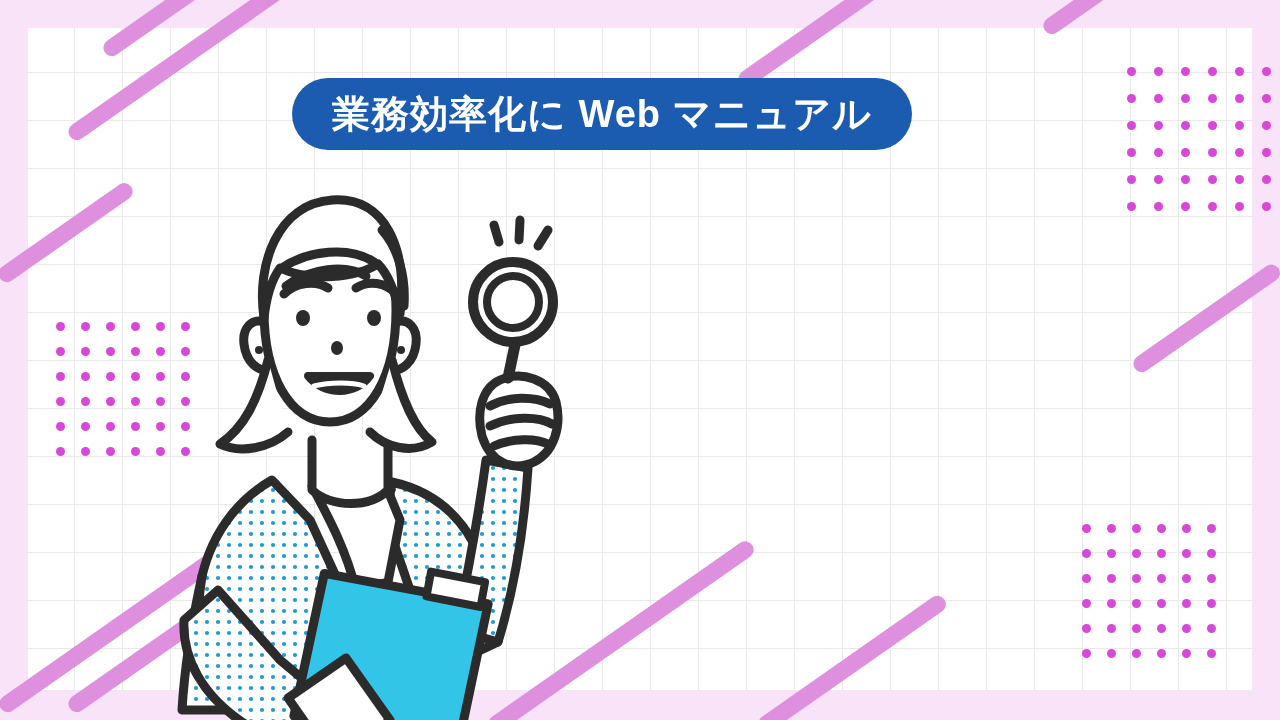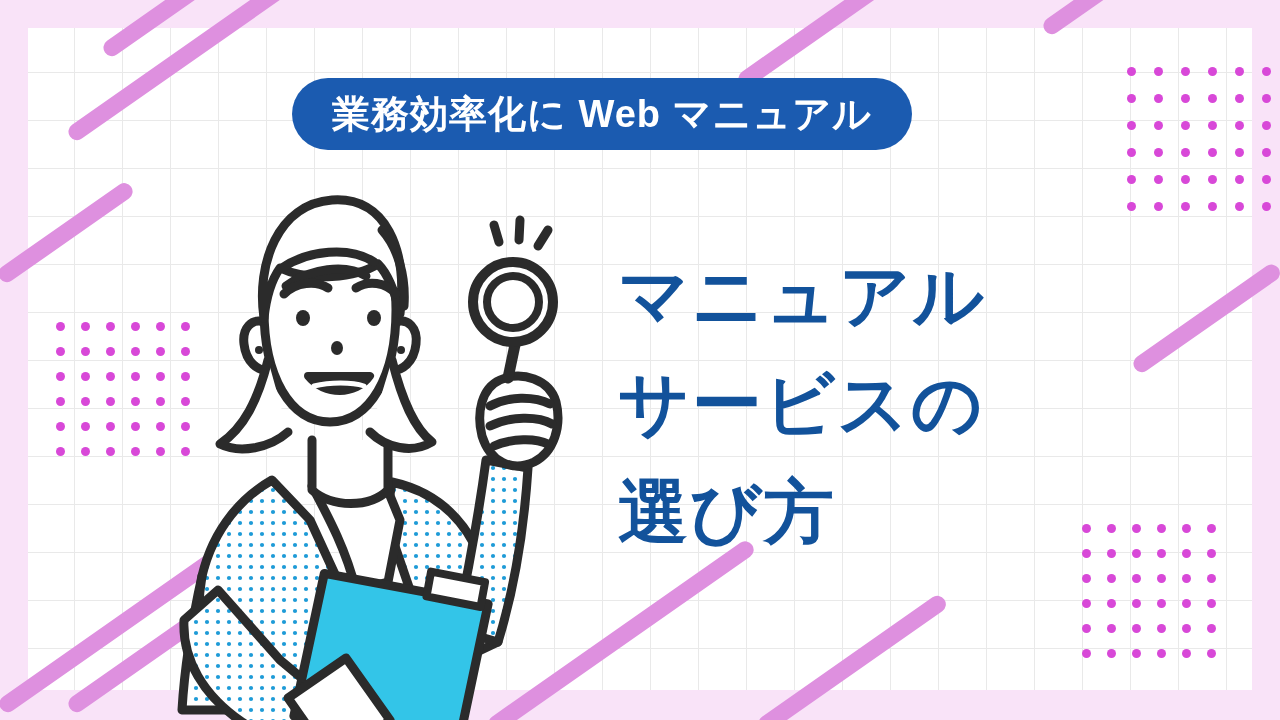--- a/index.html
+++ b/index.html
@@ -289,17 +289,14 @@
 
         <path d="M128 508 L 186 468 L 230 530 L 174 574 Z" fill="#FFFFFF"></path>
       </g>
     </svg>
   </div>
 
   <div id="pill">
     <span id="pill-text">業務効率化に Web マニュアル</span>
   </div>
 
-  <div id="headline">マニュアル
-サービスの
-選び方</div>
 
 </div>
 
 </body></html>

